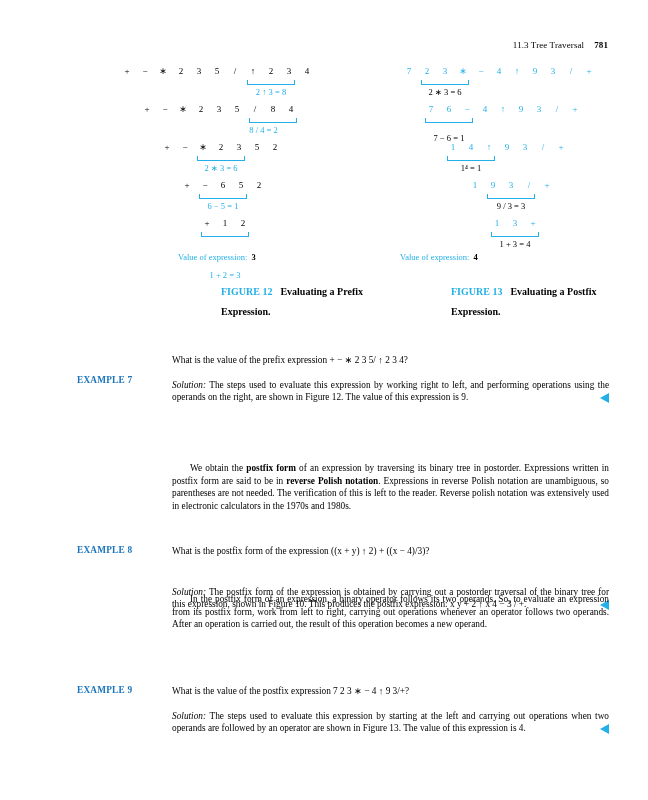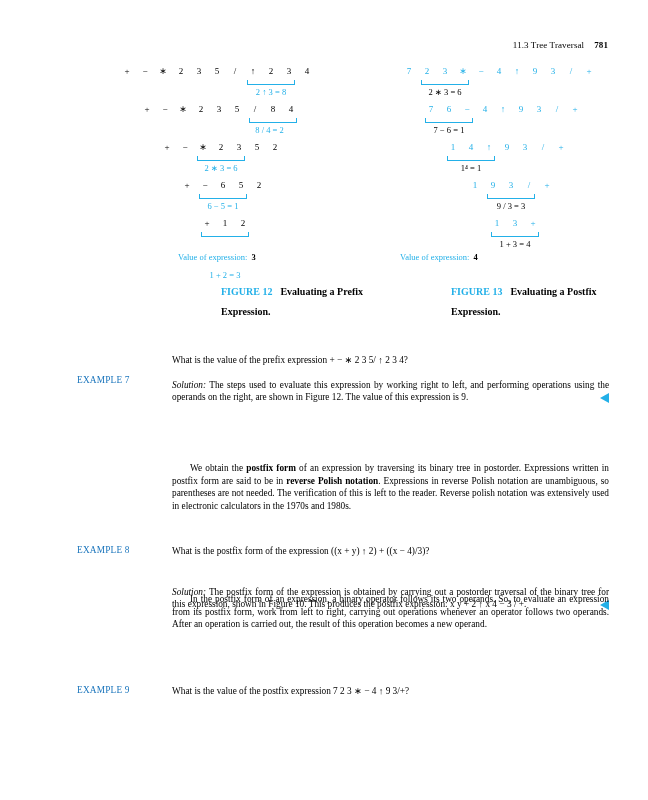--- a/index.html
+++ b/index.html
@@ -58,21 +58,21 @@
   
   .body{position:absolute;left:172px;width:437px;
         font-size:9.3px;line-height:12.6px;text-align:justify;}
   .body p{margin:0;}
   .ind{text-indent:18px;}
   b{font-weight:bold;}
   i,.it{font-style:italic;}
 
   
   .exlabel{position:absolute;left:77px;width:90px;text-align:left;
-           font-size:9.3px;font-weight:normal;color:#1b75bc;letter-spacing:.2px;}
+           font-size:9.3px;font-weight:bold;color:#1b75bc;letter-spacing:.2px;}
 
   
   .tri{
     display:inline-block;width:0;height:0;
     border-top:5px solid transparent;border-bottom:5px solid transparent;
     border-right:9px solid #23b0e8;
     position:absolute;right:0;
   }
 
   
@@ -110,39 +110,39 @@
     <span class="sec">11.3 Tree Traversal</span><span class="pg">781</span>
   </div>
 
   <div class="figs">
     <div class="fig left" id="fig12">
         <div class="row" style="position: absolute; top: 0px; left: 0px;"><span class="tok blk">+</span><span class="tok blk">−</span><span class="tok blk">∗</span><span class="tok blk">2</span><span class="tok blk">3</span><span class="tok blk">5</span><span class="tok blk">/</span><span class="tok blk">↑</span><span class="tok blk">2</span><span class="tok blk">3</span><span class="tok blk">4</span></div>
         <div class="brace" style="left: 129px; top: 14px; width: 48px;"></div>
         <div class="calc" style="left: 153px; top: 21px; transform: translateX(-50%);">2 ↑ 3 = 8</div>
         <div class="row" style="position: absolute; top: 38px; left: 20px;"><span class="tok blk">+</span><span class="tok blk">−</span><span class="tok blk">∗</span><span class="tok blk">2</span><span class="tok blk">3</span><span class="tok blk">5</span><span class="tok blk">/</span><span class="tok blk">8</span><span class="tok blk">4</span></div>
         <div class="brace" style="left: 131px; top: 52px; width: 48px;"></div>
-        <div class="calc" style="left: 145px; top: 59px; transform: translateX(-50%); padding-left: 13px;">8 / 4 = 2</div>
+        <div class="calc" style="left: 139px; top: 59px; transform: translateX(-50%); padding-left: 13px;">8 / 4 = 2</div>
         <div class="row" style="position: absolute; top: 76px; left: 40px;"><span class="tok blk">+</span><span class="tok blk">−</span><span class="tok blk">∗</span><span class="tok blk">2</span><span class="tok blk">3</span><span class="tok blk">5</span><span class="tok blk">2</span></div>
         <div class="brace" style="left: 79px; top: 90px; width: 48px;"></div>
         <div class="calc" style="left: 103px; top: 97px; transform: translateX(-50%);">2 ∗ 3 = 6</div>
         <div class="row" style="position: absolute; top: 114px; left: 60px;"><span class="tok blk">+</span><span class="tok blk">−</span><span class="tok blk">6</span><span class="tok blk">5</span><span class="tok blk">2</span></div>
         <div class="brace" style="left: 81px; top: 128px; width: 48px;"></div>
         <div class="calc" style="left: 105px; top: 135px; transform: translateX(-50%);">6 − 5 = 1</div>
         <div class="row" style="position: absolute; top: 152px; left: 80px;"><span class="tok blk">+</span><span class="tok blk">1</span><span class="tok blk">2</span></div>
         <div class="brace" style="left: 83px; top: 166px; width: 48px;"></div>
         <div class="calc" style="left: 107px; top: 173px; transform: translateX(-50%); margin-top: 31px;">1 + 2 = 3</div>
         <div class="valline" style="top: 186px; left: 60px;"><span class="lbl">Value of expression:</span><span class="num">3</span></div>
       </div>
     <div class="fig right" id="fig13">
         <div class="row" style="position: absolute; top: 0px; left: 0px;"><span class="tok cy">7</span><span class="tok cy">2</span><span class="tok cy">3</span><span class="tok cy">∗</span><span class="tok cy">−</span><span class="tok cy">4</span><span class="tok cy">↑</span><span class="tok cy">9</span><span class="tok cy">3</span><span class="tok cy">/</span><span class="tok cy">+</span></div>
         <div class="brace" style="left: 21px; top: 14px; width: 48px;"></div>
         <div class="calc blk" style="left: 45px; top: 21px; transform: translateX(-50%);">2 ∗ 3 = 6</div>
         <div class="row" style="position: absolute; top: 38px; left: 22px;"><span class="tok cy">7</span><span class="tok cy">6</span><span class="tok cy">−</span><span class="tok cy">4</span><span class="tok cy">↑</span><span class="tok cy">9</span><span class="tok cy">3</span><span class="tok cy">/</span><span class="tok cy">+</span></div>
         <div class="brace" style="left: 25px; top: 52px; width: 48px;"></div>
-        <div class="calc blk" style="left: 49px; top: 59px; transform: translateX(-50%);">7 − 6 = 1</div>
+        <div class="calc blk" style="left: 49px; top: 67px; transform: translateX(-50%);">7 − 6 = 1</div>
         <div class="row" style="position: absolute; top: 76px; left: 44px;"><span class="tok cy">1</span><span class="tok cy">4</span><span class="tok cy">↑</span><span class="tok cy">9</span><span class="tok cy">3</span><span class="tok cy">/</span><span class="tok cy">+</span></div>
         <div class="brace" style="left: 47px; top: 90px; width: 48px;"></div>
         <div class="calc blk" style="left: 71px; top: 97px; transform: translateX(-50%);">1⁴ = 1</div>
         <div class="row" style="position: absolute; top: 114px; left: 66px;"><span class="tok cy">1</span><span class="tok cy">9</span><span class="tok cy">3</span><span class="tok cy">/</span><span class="tok cy">+</span></div>
         <div class="brace" style="left: 87px; top: 128px; width: 48px;"></div>
         <div class="calc blk" style="left: 111px; top: 135px; transform: translateX(-50%);">9 / 3 = 3</div>
         <div class="row" style="position: absolute; top: 152px; left: 88px;"><span class="tok cy">1</span><span class="tok cy">3</span><span class="tok cy">+</span></div>
         <div class="brace" style="left: 91px; top: 166px; width: 48px;"></div>
         <div class="calc blk" style="left: 115px; top: 173px; transform: translateX(-50%);">1 + 3 = 4</div>
         <div class="valline" style="top: 186px; left: 0px;"><span class="lbl">Value of expression:</span><span class="num">4</span></div>
@@ -182,15 +182,20 @@
     </p>
   </div>
 
   <div class="body" style="top:593px;">
     <p class="ind">In the postfix form of an expression, a binary operator follows its two operands. So, to evaluate an expression from its postfix form, work from left to right, carrying out operations whenever an operator follows two operands. After an operation is carried out, the result of this operation becomes a new operand.</p>
   </div>
 
   <div class="exlabel" style="top:685px;">EXAMPLE 9</div>
   <div class="body" style="top:685px;">
     <p>What is the value of the postfix expression 7 2 3 ∗ − 4 ↑ 9 3/+?</p>
+    <p style="margin-top:12px;position:relative;">
+      <span class="it">Solution:</span>
+      <span>The steps used to evaluate this expression by starting at the left and carrying out operations when two operands are followed by an operator are shown in Figure 13. The value of this expression is 4.</span>
+      <span class="tri" style="bottom:1px;"></span>
+    </p>
   </div>
 
 </div>
 
 </body></html>

